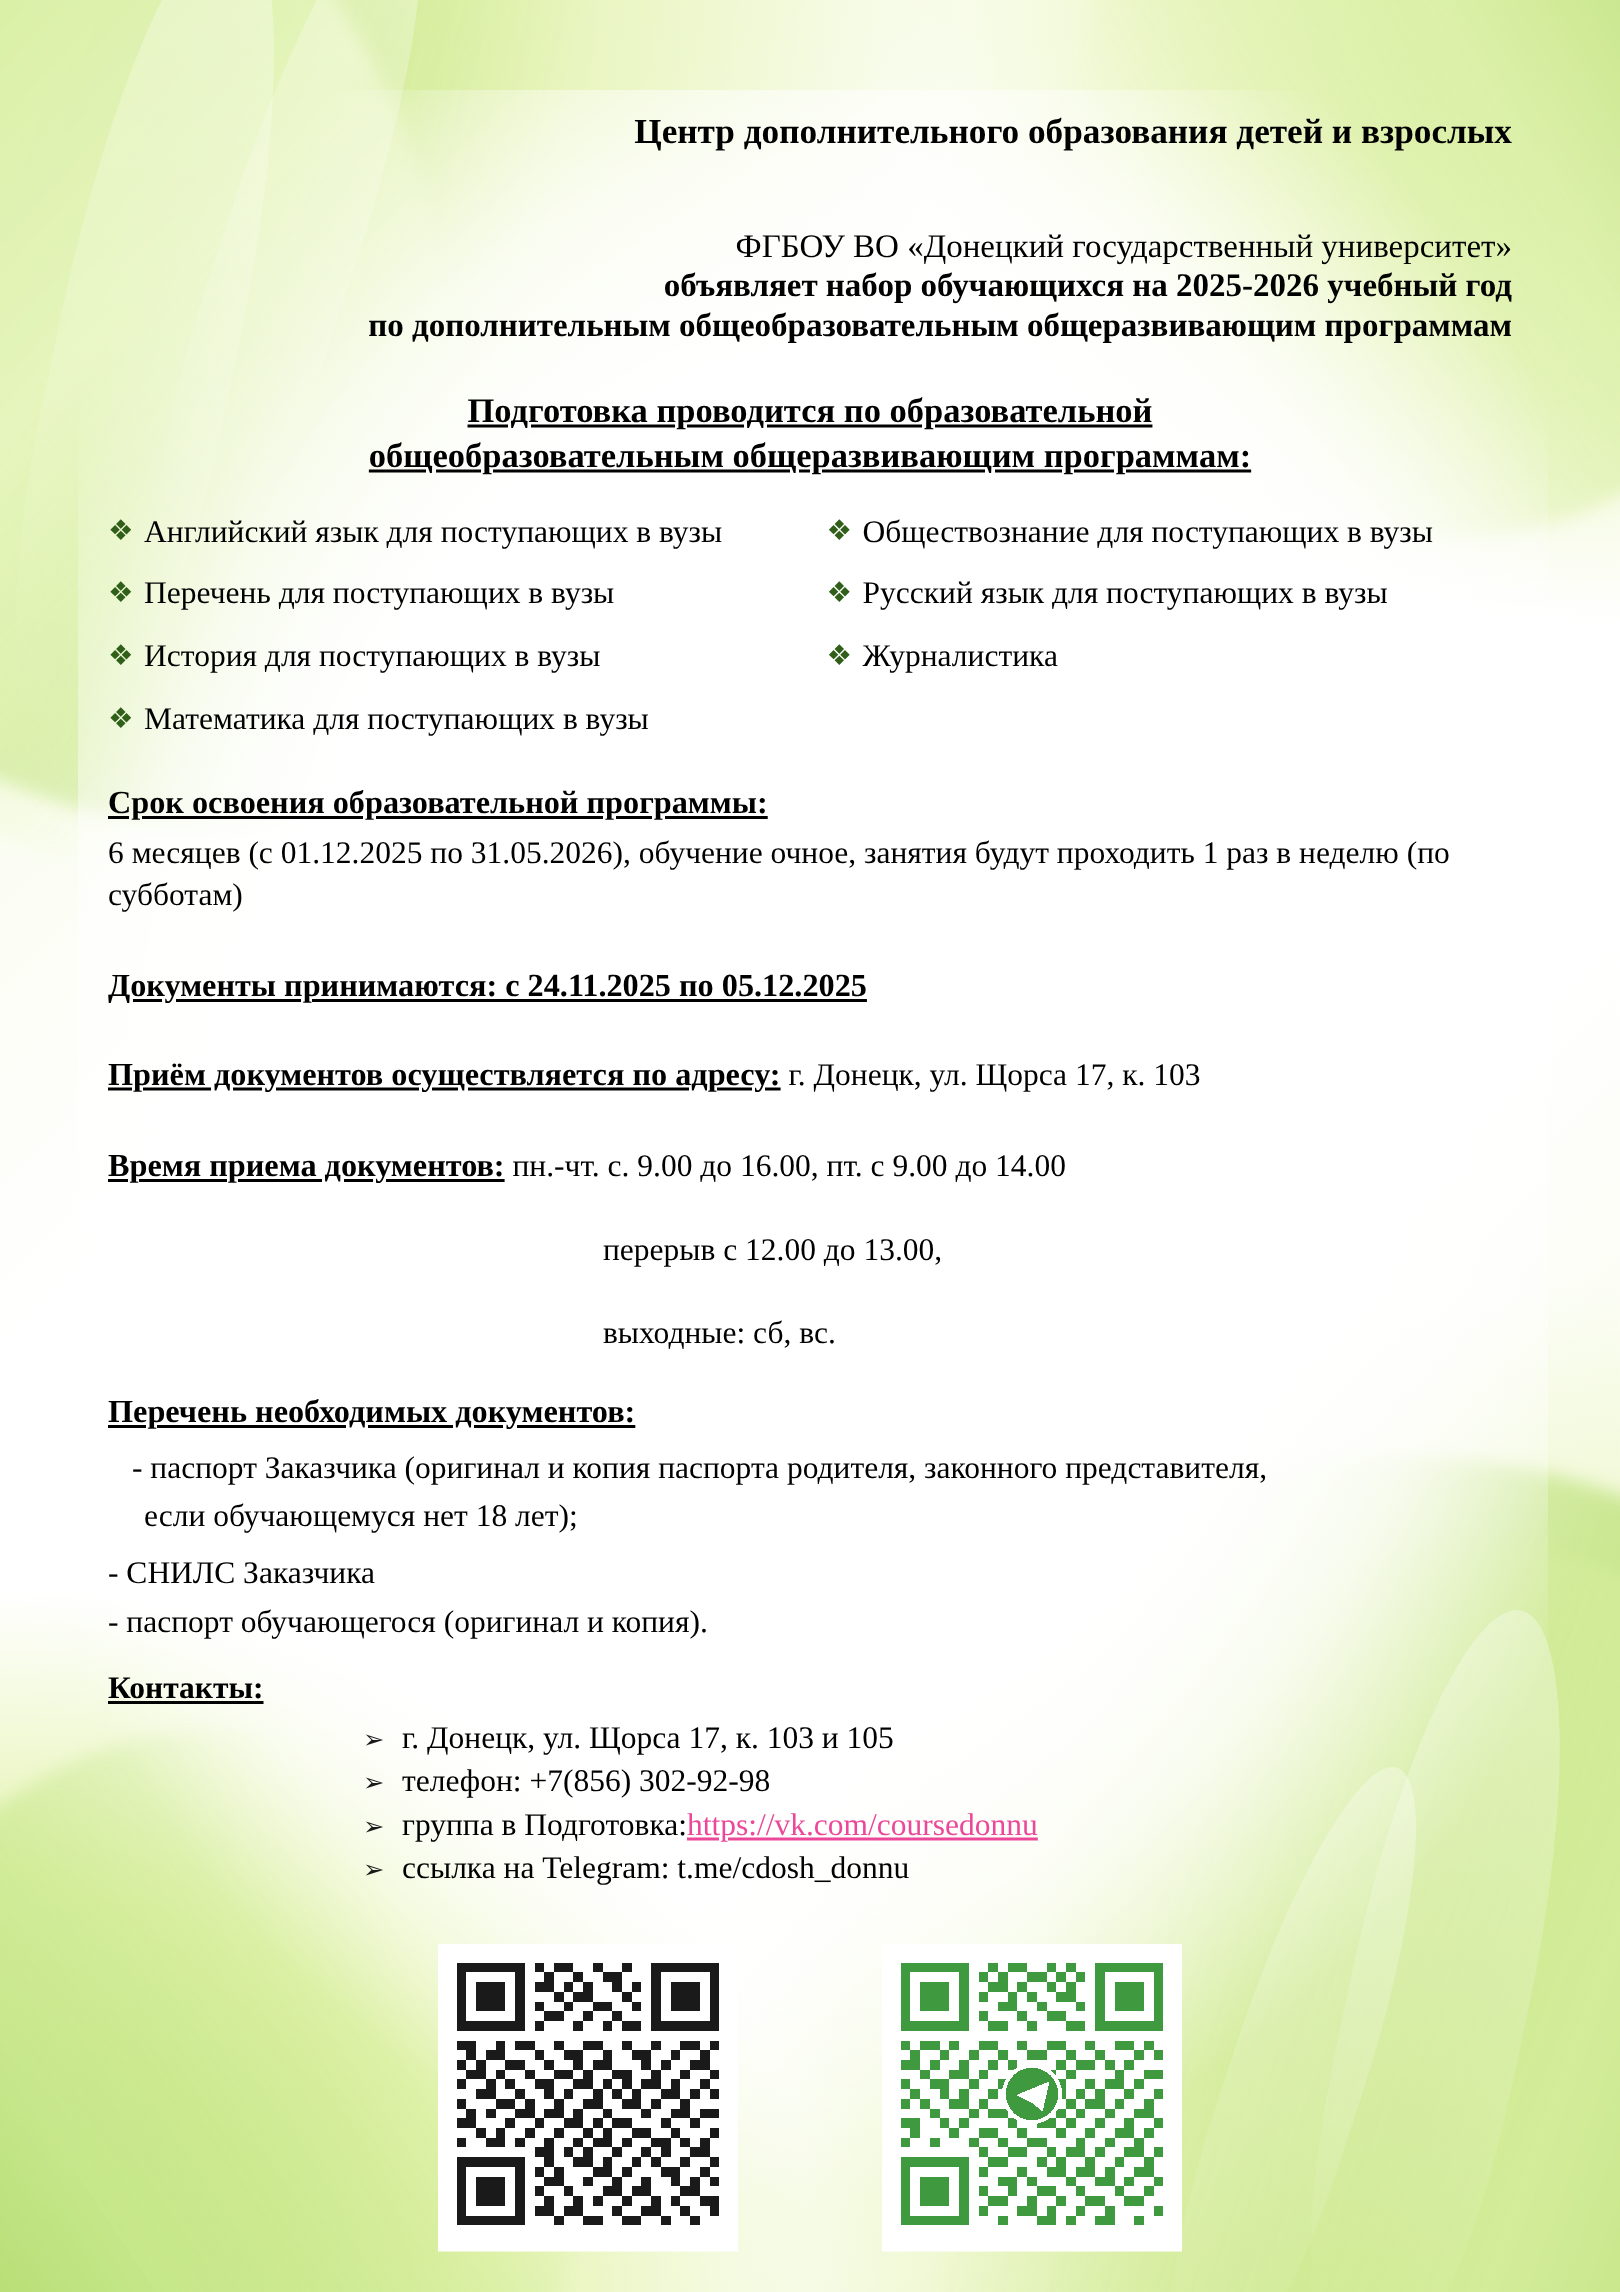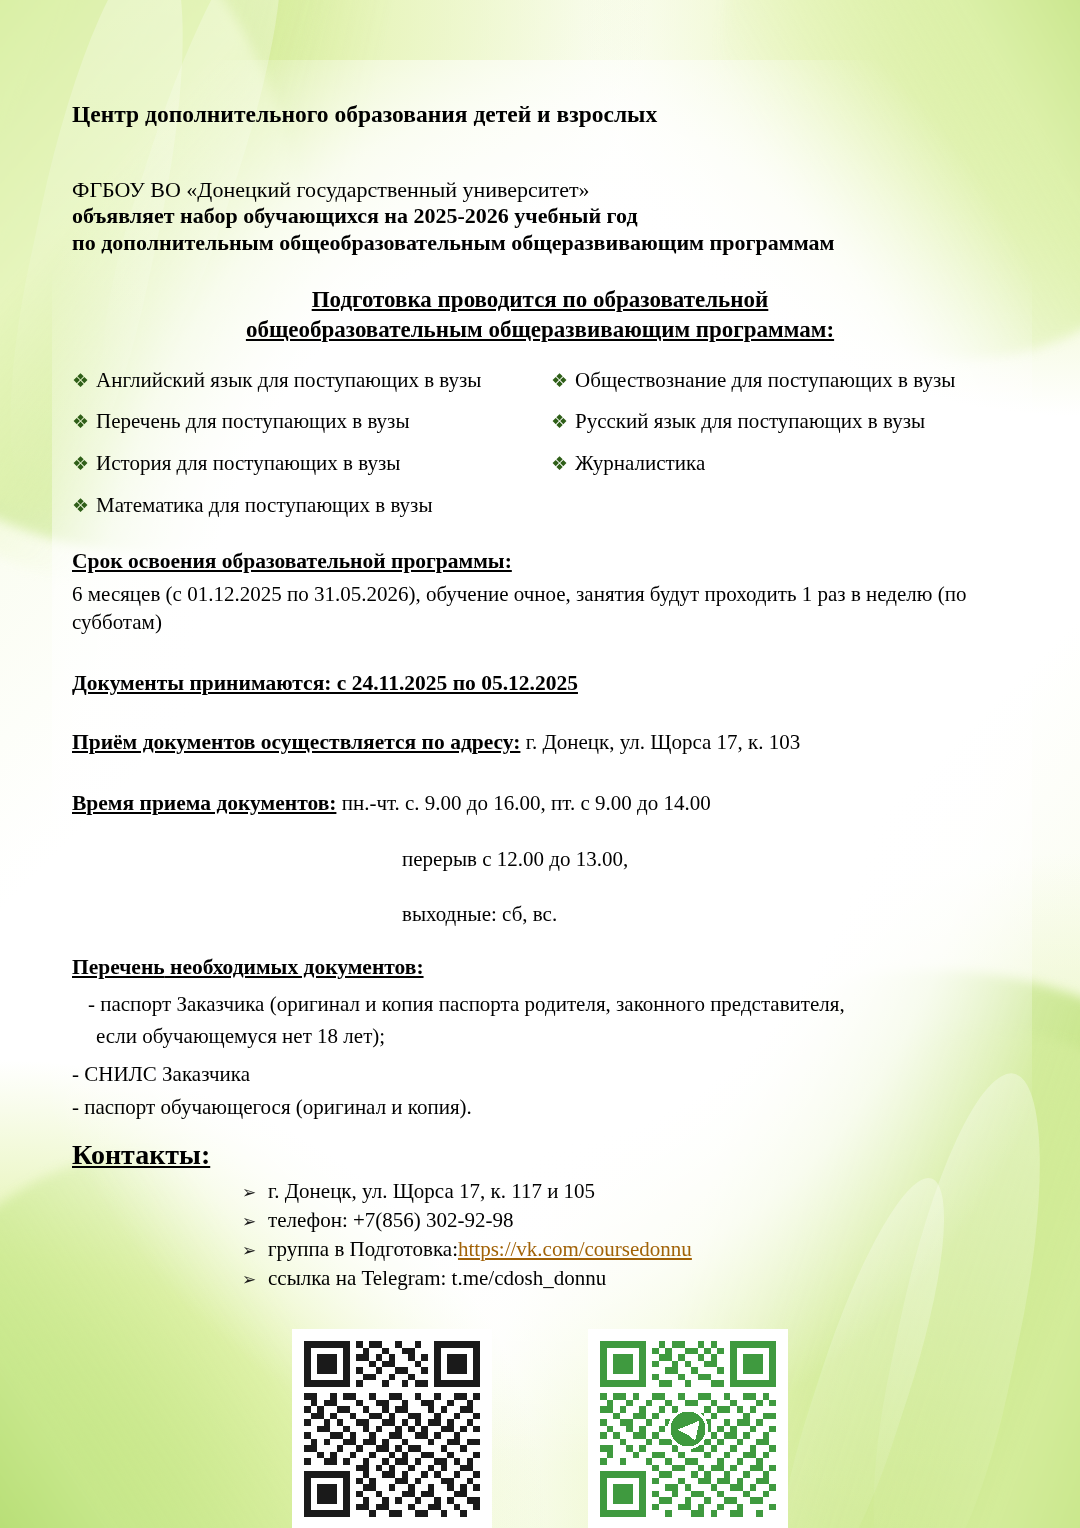--- a/index.html
+++ b/index.html
@@ -99,22 +99,22 @@
   }
 
   
   .page {
     position: relative;
     z-index: 2;
     padding: 0 72px;
   }
 
   .head {
-    text-align: left;
-    padding-top: 100px;
+    text-align: right;
+    padding-top: 74px;
     line-height: 1.22;
   }
   .head .l1 { font-size: 23.5px; font-weight: bold; }
   .head .l2 { font-size: 22px; margin-top: 48px; }
   .head .l3 { font-size: 22px; font-weight: bold; }
   .head .l4 { font-size: 22px; font-weight: bold; }
 
   .subtitle {
     text-align: center;
     font-size: 23px;
@@ -174,38 +174,38 @@
     line-height: 1.35;
   }
   .time-indent { padding-left: 330px; margin-top: 27px; }
 
   .docs-list { font-size: 21px; line-height: 1.35; margin-top: 10px; }
   .docs-list .item { margin-bottom: 4px; }
   .docs-list .hang { padding-left: 22px; text-indent: -22px; margin-left: 16px; }
   .docs-list .cont { padding-left: 24px; }
 
   .contacts-title {
-    font-size: 28px;
+    font-size: 21px;
     font-weight: bold;
     text-decoration: underline;
     margin-top: 18px;
   }
   .contact-list {
     margin-top: 6px;
     padding-left: 170px;
     font-size: 21px;
     line-height: 1.38;
   }
   .contact-row { display: flex; align-items: baseline; }
   .contact-row .arrow {
     width: 26px;
     color: #1a1a1a;
     font-size: 17px;
   }
-  .link { color: #a16207; text-decoration: underline; }
+  .link { color: #ec4899; text-decoration: underline; }
 
   .qr-row {
     display: flex;
     justify-content: center;
     gap: 96px;
     margin-top: 36px;
   }
   .qr-box { background: #fff; padding: 6px; }
 </style>
 </head>
@@ -308,21 +308,21 @@
       <div class="item cont">если обучающемуся нет 18 лет);</div>
       <div class="item" style="margin-top:10px">- СНИЛС Заказчика</div>
       <div class="item">- паспорт обучающегося (оригинал и копия).</div>
     </div>
   </div>
 
   <div class="contacts-title">Контакты:</div>
   <div class="contact-list">
     <div class="contact-row">
       <span class="arrow">➢</span>
-      <span>г. Донецк, ул. Щорса 17, к. 117 и 105</span>
+      <span>г. Донецк, ул. Щорса 17, к. 103 и 105</span>
     </div>
     <div class="contact-row">
       <span class="arrow">➢</span>
       <span>телефон: +7(856) 302-92-98</span>
     </div>
     <div class="contact-row">
       <span class="arrow">➢</span>
       <span>группа в Подготовка: </span>
         <span class="link">https://vk.com/coursedonnu</span>
     </div>

